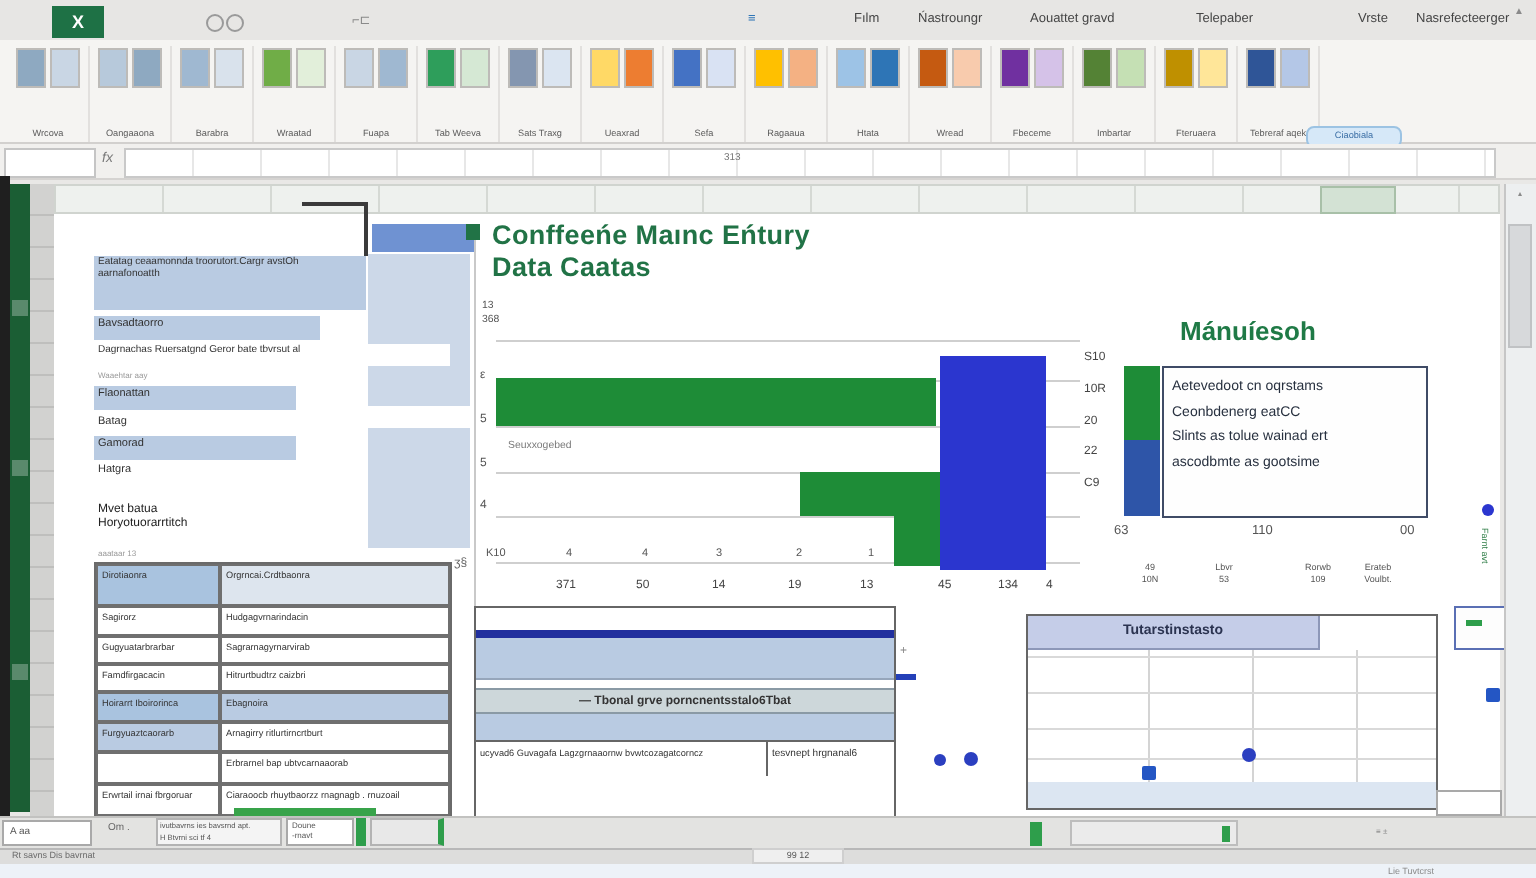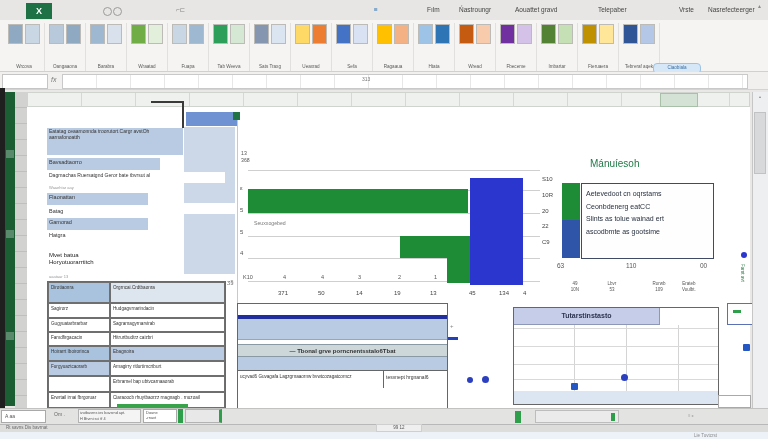--- a/index.html
+++ b/index.html
@@ -65,21 +65,21 @@
   .gl{left:248px;width:292px;height:1px;background:#cfcfcf;}
   .ltick{left:240px;font-size:6px;color:#555;}
   .rtick{left:542px;font-size:6px;color:#444;}
   .x1{top:274px;font-size:5.5px;color:#555;}
   .x2{top:290px;font-size:6px;color:#444;}
   #seux{left:254px;top:220px;font-size:5.2px;color:#7a7a7a;}
   #squig{left:227px;top:279px;font-size:6px;color:#666;}
   #plusmk{left:450px;top:323px;font-size:6px;color:#888;}
   .bar{}
   
-  #rptitle{left:590px;top:158px;font-size:10px;font-weight:normal;color:#1f7a46;}
+  #rptitle{left:590px;top:158px;font-size:13px;font-weight:bold;color:#1f7a46;}
   #leggreen{left:562px;top:183px;width:18px;height:37px;background:#1e8c37;}
   #legblue{left:562px;top:220px;width:18px;height:38px;background:#2e55a8;}
   #rpbox{left:581px;top:183px;width:133px;height:76px;background:#fefefe;border:1.5px solid #3f4b66;
     box-sizing:border-box;padding:4px 4px;font-size:7px;color:#27303f;line-height:12.5px;white-space:pre-line;}
   .rpax{top:262px;font-size:6.5px;color:#555;}
   
   #midrows{left:237px;top:303px;width:211px;height:106px;border:1px solid #666;box-sizing:border-box;background:#fff;}
   .band{width:100%;box-sizing:border-box;}
   #banner1{height:20px;background:#dad6e7;border-bottom:1px solid #666;font-size:7.5px;font-weight:bold;
     color:#222;text-align:center;line-height:19px;}
@@ -350,20 +350,22 @@
       <div class="trow" style="height: 16px;">
       <div class="tc tc1" style="background: rgb(255, 255, 255);"></div>
       <div class="tc tc2" style="background: rgb(255, 255, 255);">Erbrarnel bap ubtvcarnaaorab</div>
     </div>
       <div class="trow" style="height: 16px;">
       <div class="tc tc1" style="background: rgb(255, 255, 255);">Erwrtail irnai fbrgoruar</div>
       <div class="tc tc2" style="background: rgb(255, 255, 255);">Ciaraoocb rhuytbaorzz rnagnagb . rnuzoail</div>
     </div>
     </div>
 
+  <div class="abs t" id="charttitle">Conffeeńe Maınc Eńtury
+Data Caatas</div>
   <div class="abs" id="axtl" style="white-space:pre-line;">13
 368</div>
   <div class="abs" style="left:0;top:0;">
 
   <div class="abs gl" style="top: 170px;"></div>
       <div class="abs gl" style="top: 190px;"></div>
       <div class="abs gl" style="top: 213px;"></div>
       <div class="abs gl" style="top: 236px;"></div>
       <div class="abs gl" style="top: 258px;"></div>
       <div class="abs gl" style="top: 281px;"></div>

